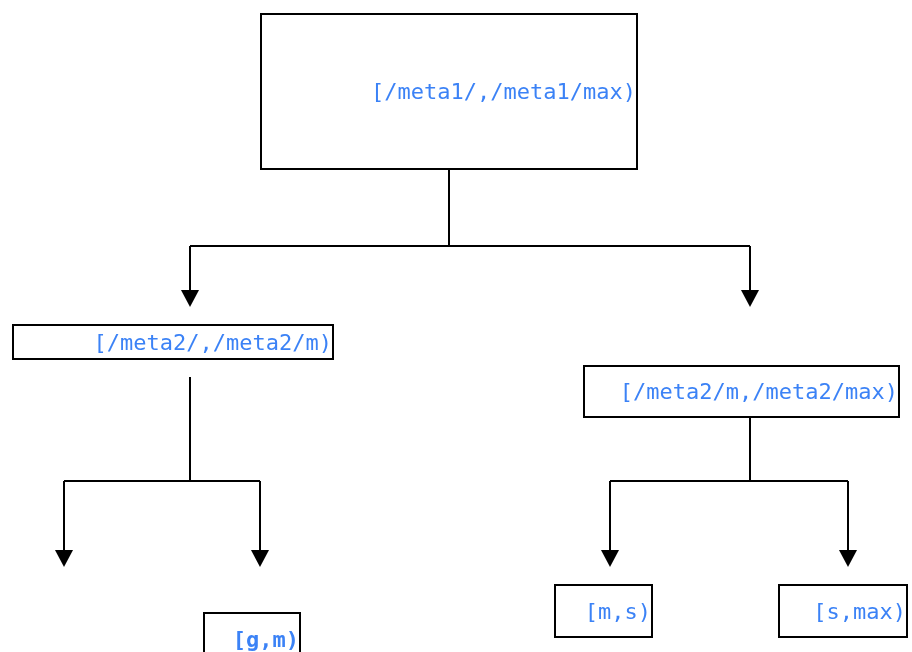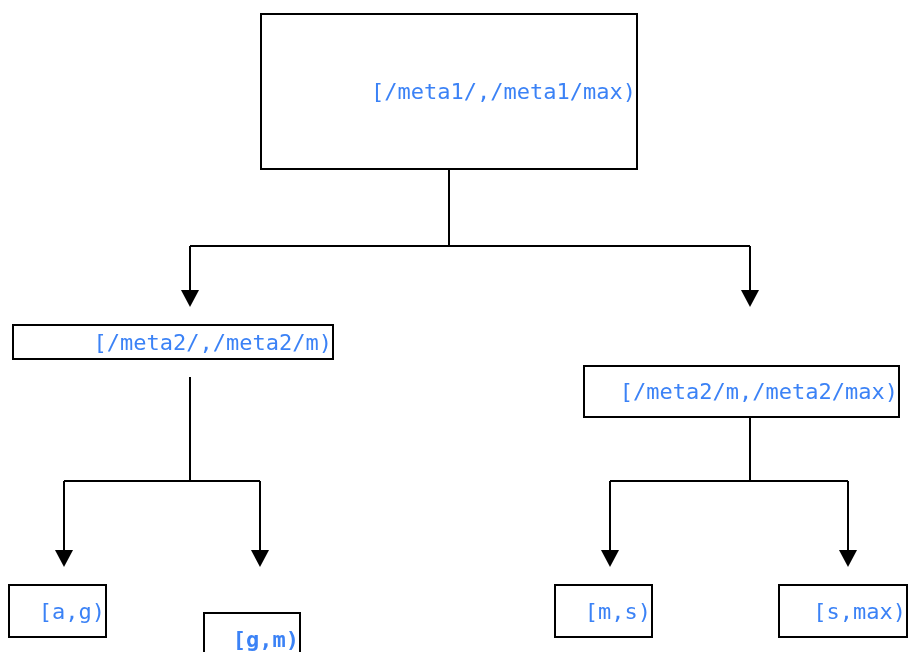--- a/index.html
+++ b/index.html
@@ -93,23 +93,20 @@
   </div>
 
   <div class="node node-l2a">
     <span>[/meta2/,/meta2/m)</span>
   </div>
 
   <div class="node node-l2b">
     <span>[/meta2/m,/meta2/max)</span>
   </div>
 
-  <div class="node node-leaf1">
-    <span>[a,g)</span>
-  </div>
 
   <div class="node node-leaf2">
     <span>[g,m)</span>
   </div>
 
   <div class="node node-leaf4">
     <span>[s,max)</span>
   </div>
 
   <div class="node node-leaf3">

